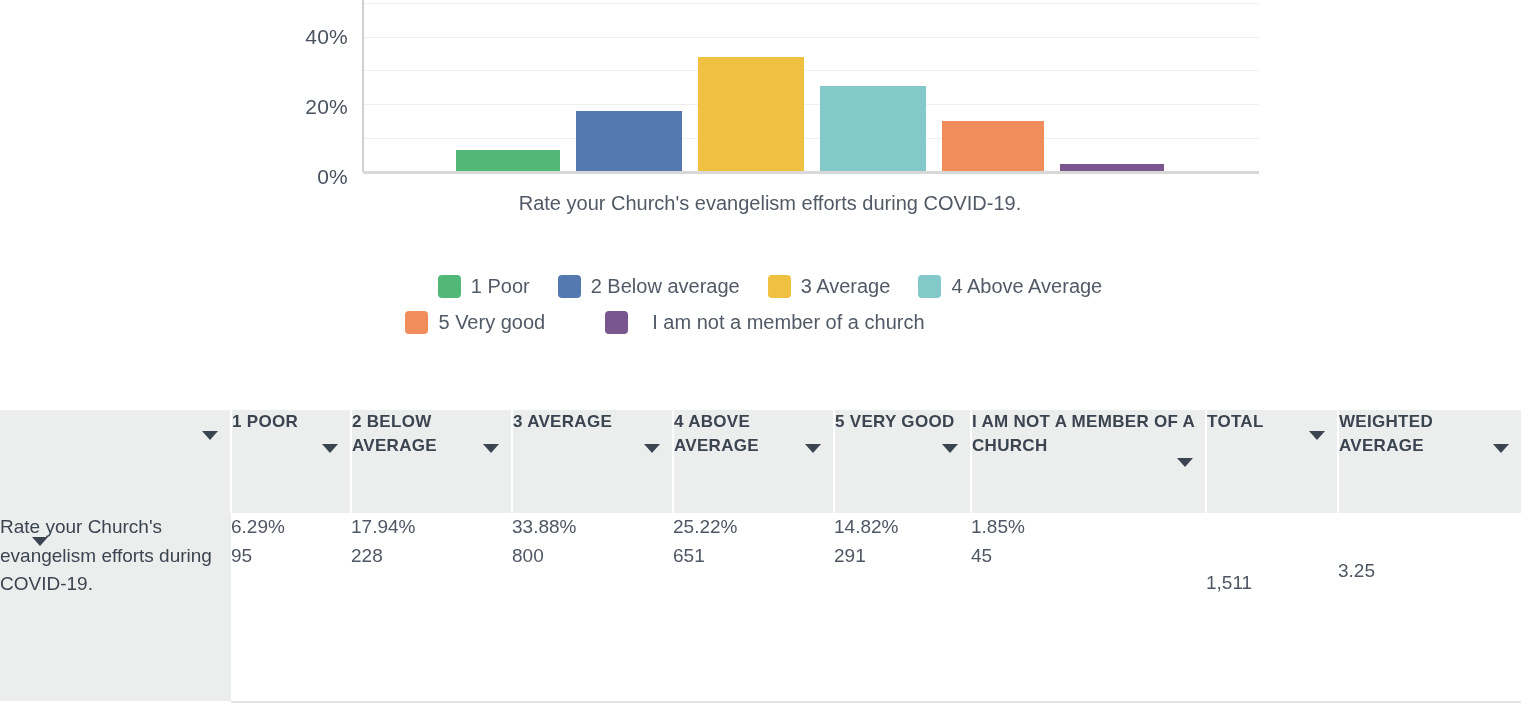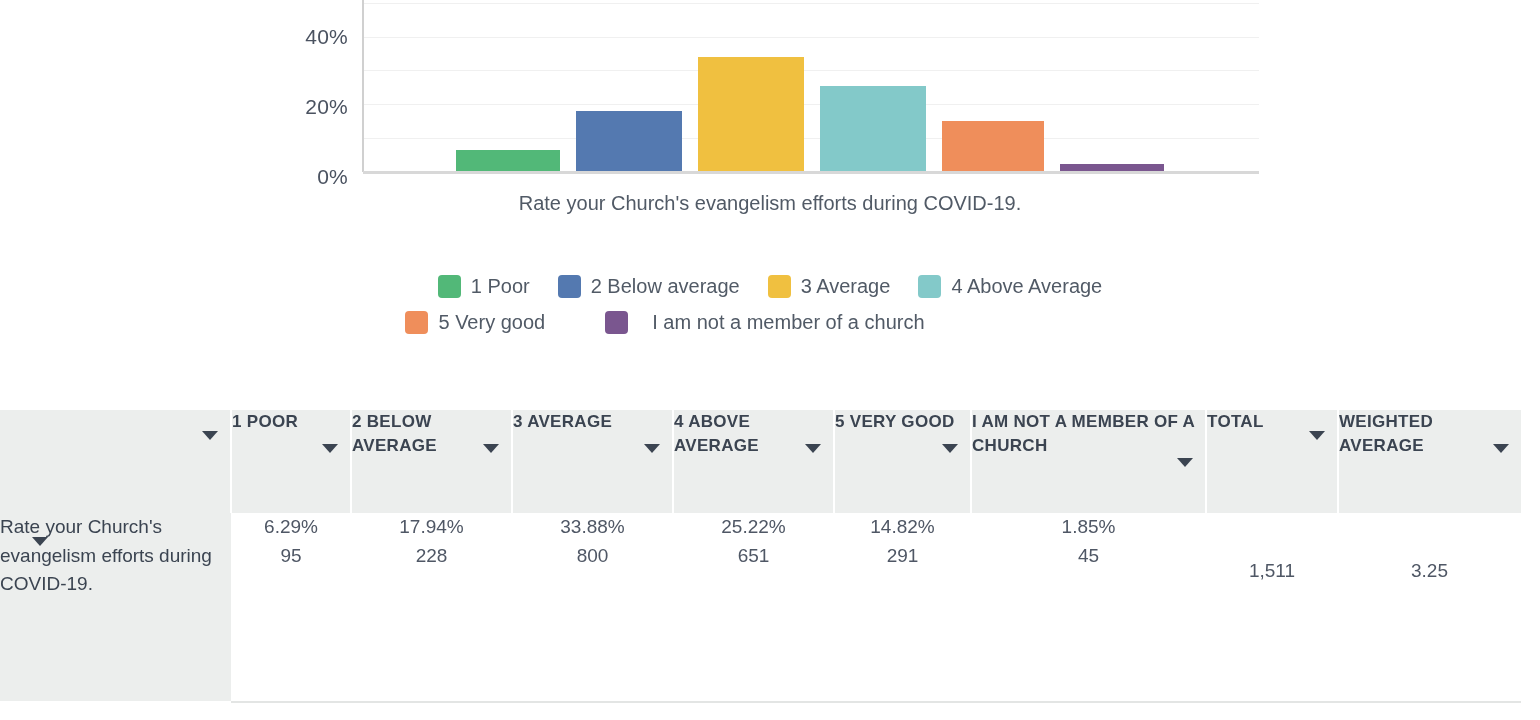--- a/index.html
+++ b/index.html
@@ -149,21 +149,21 @@
     border-top: 9px solid #3b4451;
   }
   .caret.tr { right: 12px; top: 21px; }
   .caret.mid { right: 12px; top: 34px; }
   .caret.low { right: 12px; top: 48px; }
 
   tbody td {
     font-size: 19px;
     color: #4f5765;
     padding: 16px 14px 0 14px;
-    text-align: center;
+    text-align: left;
     border-bottom: 2px solid #e3e5e4;
     height: 189px;
     line-height: 1.5;
   }
   tbody td.q-cell {
     background: #eceeed;
     text-align: left;
     position: relative;
     padding-left: 70px;
     border-bottom: 2px solid #ffffff;
@@ -322,21 +322,21 @@
         <span class="cnt">651</span>
       </td>
       <td>
         <span class="pct">14.82%</span>
         <span class="cnt">291</span>
       </td>
       <td>
         <span class="pct">1.85%</span>
         <span class="cnt">45</span>
       </td>
-      <td style="padding-top:44px;">
+      <td style="padding-top:56px;">
         <span class="cnt">1,511</span>
       </td>
       <td style="padding-top:44px;">
         <span class="cnt">3.25</span>
       </td>
     </tr>
   </tbody>
 </table>
 
 </body></html>

